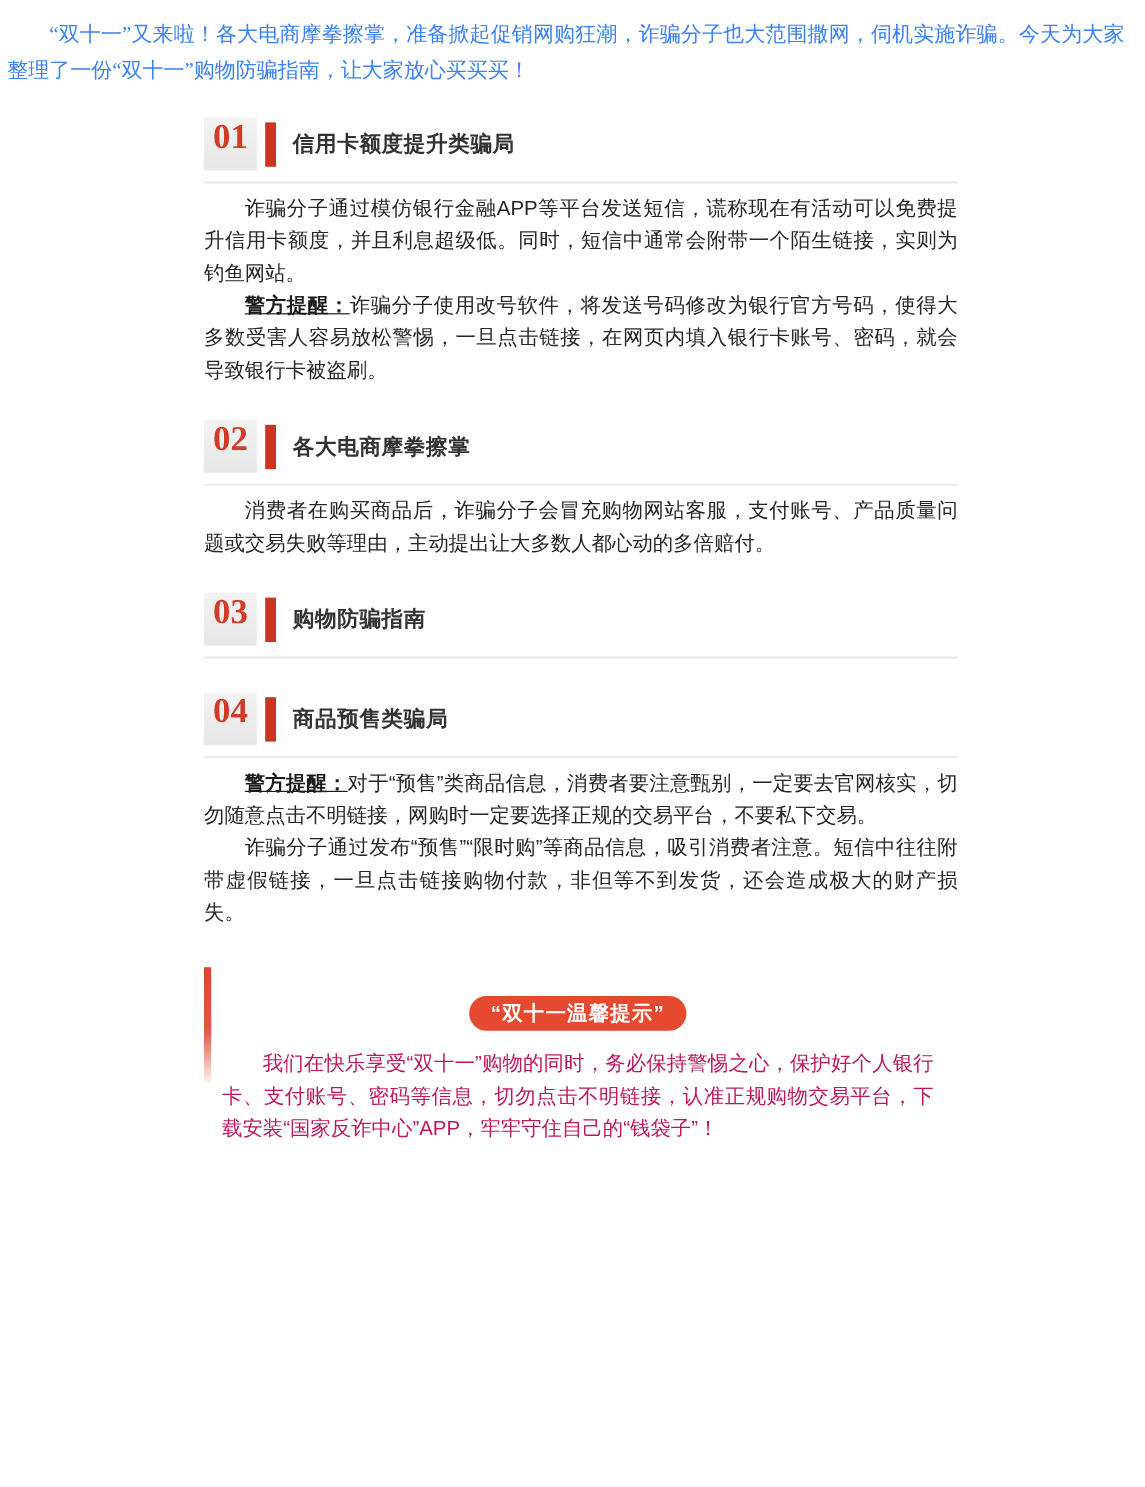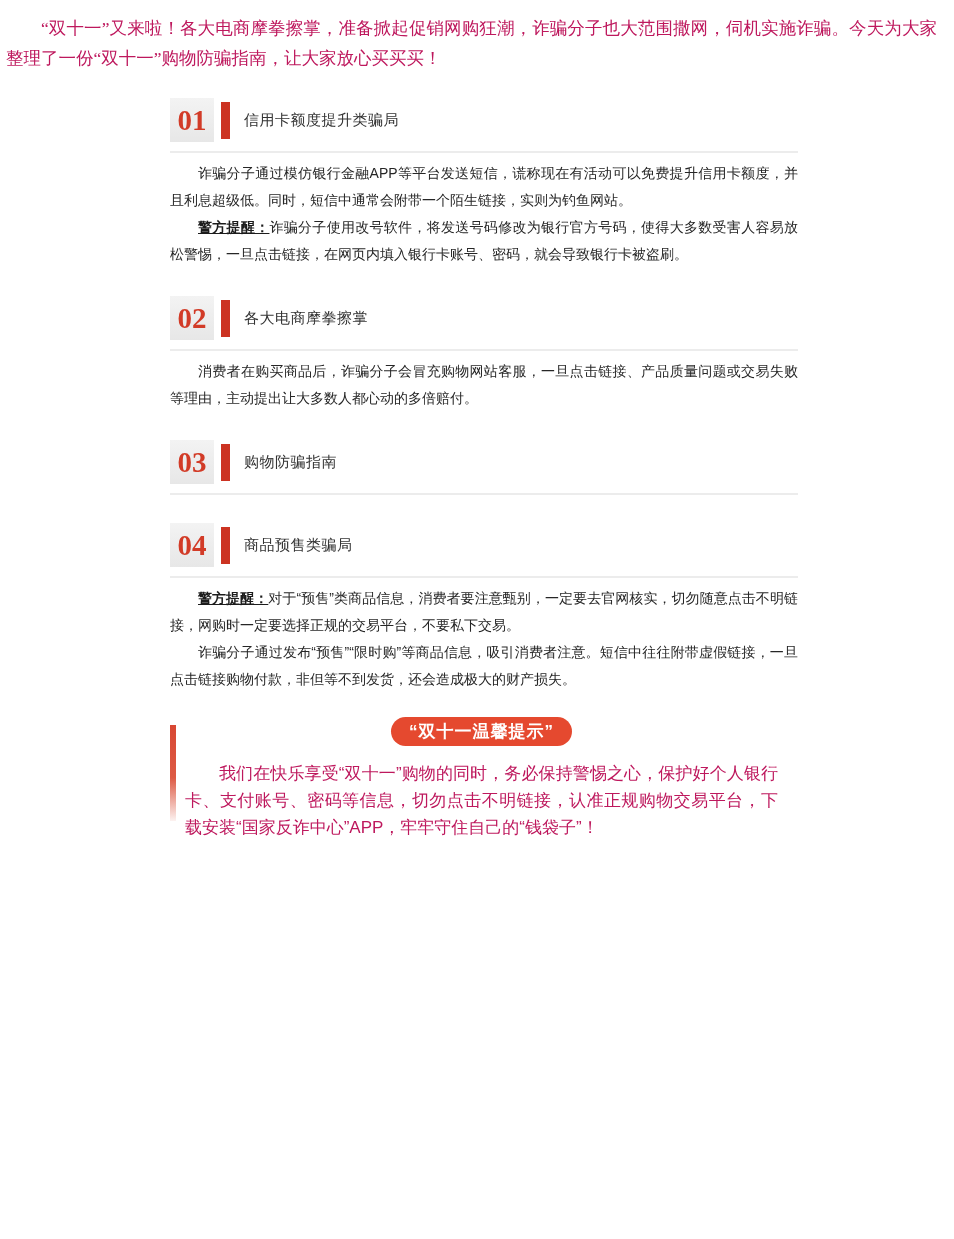--- a/index.html
+++ b/index.html
@@ -11,71 +11,71 @@
     font-family: "Liberation Sans", "DejaVu Sans", sans-serif;
     color: #222222;
     overflow: hidden;
   }
   
   .intro {
     margin: 13px 17px 0 6px;
     font-family: "Liberation Serif", "DejaVu Serif", serif;
     font-size: 17.5px;
     line-height: 30px;
-    color: #be185d;
+    color: #3b82f6;
     text-align: justify;
     text-indent: 2em;
   }
   
   .content {
     width: 628px;
     margin-left: 170px;
   }
   .section { margin-top: 28px; }
   .section:first-child { margin-top: 25px; }
   .section-header {
     display: flex;
     align-items: center;
     height: 44px;
   }
   .num-box {
     width: 44px;
     height: 44px;
     background: linear-gradient(180deg, #f3f3f3 0%, #e7e7e7 100%);
     display: flex;
-    align-items: center;
+    align-items: flex-start;
     justify-content: center;
     font-family: "Liberation Serif", "DejaVu Serif", serif;
     font-weight: 700;
     font-size: 29px;
     color: #d23b27;
     flex: 0 0 auto;
   }
   .red-bar {
     width: 9px;
     height: 37px;
     background: #cc3322;
     margin-left: 7px;
     flex: 0 0 auto;
   }
   .section-title {
     margin-left: 14px;
-    font-size: 15px;
-    font-weight: 400;
+    font-size: 18px;
+    font-weight: 700;
     color: #333333;
     letter-spacing: 0.5px;
   }
   .header-divider {
     border: 0;
     border-top: 2px solid #ececec;
     margin-top: 9px;
   }
   .section-body { margin-top: 7px; }
   .para {
-    font-size: 14px;
+    font-size: 17px;
     line-height: 27px;
     color: #262626;
     text-align: justify;
     text-indent: 2em;
   }
   .para .bold-label { font-weight: 700; color: #1c1c1c; text-decoration: underline; }
   
   .tips {
     position: relative;
     margin-top: 24px;
@@ -96,20 +96,21 @@
   .tips-badge {
     background: #e5492f;
     color: #ffffff;
     font-size: 17px;
     font-weight: 700;
     line-height: 29px;
     height: 29px;
     padding: 0 18px;
     border-radius: 15px;
     letter-spacing: 1px;
+    margin-top: 32px;
   }
   .tips-text {
     margin-top: 14px;
     font-size: 17px;
     line-height: 27px;
     color: #be185d;
     text-align: justify;
     text-indent: 2em;
   }
 </style>
@@ -138,21 +139,21 @@
   <div class="section">
     <div class="section-header">
       <div class="num-box">
         <span>02</span>
       </div>
       <div class="red-bar"></div>
       <div class="section-title">各大电商摩拳擦掌</div>
     </div>
     <hr class="header-divider">
     <div class="section-body">
-      <p class="para">消费者在购买商品后，诈骗分子会冒充购物网站客服，一旦点击链接、产品质量问题或交易失败等理由，主动提出让大多数人都心动的多倍赔付。</p>
+      <p class="para">消费者在购买商品后，诈骗分子会冒充购物网站客服，支付账号、产品质量问题或交易失败等理由，主动提出让大多数人都心动的多倍赔付。</p>
     </div>
   </div>
 
   <div class="section">
     <div class="section-header">
       <div class="num-box">
         <span>03</span>
       </div>
       <div class="red-bar"></div>
       <div class="section-title">购物防骗指南</div>

